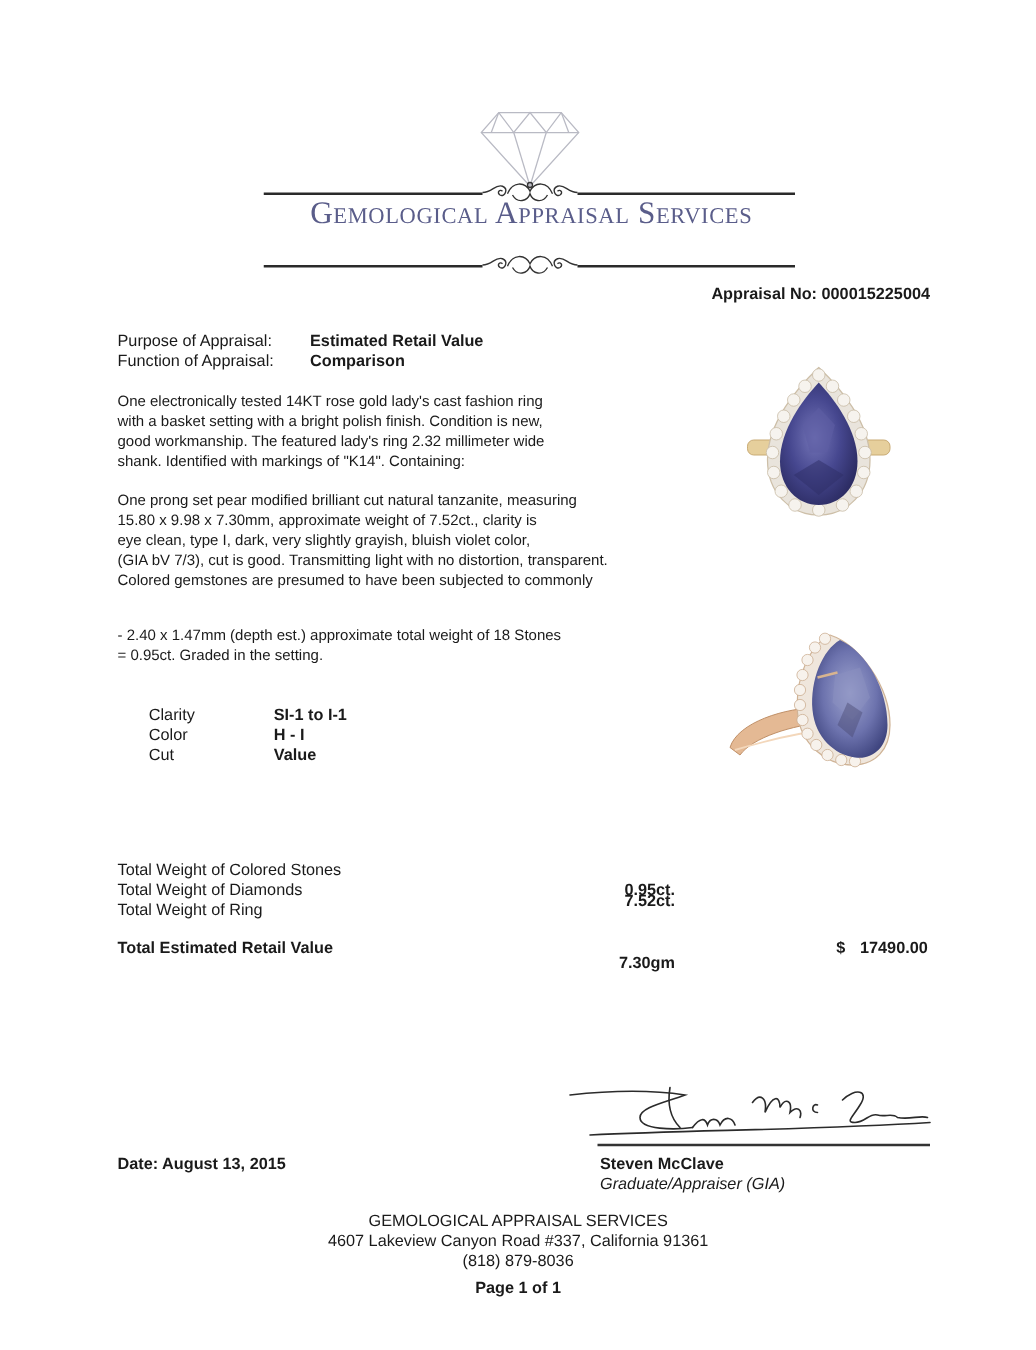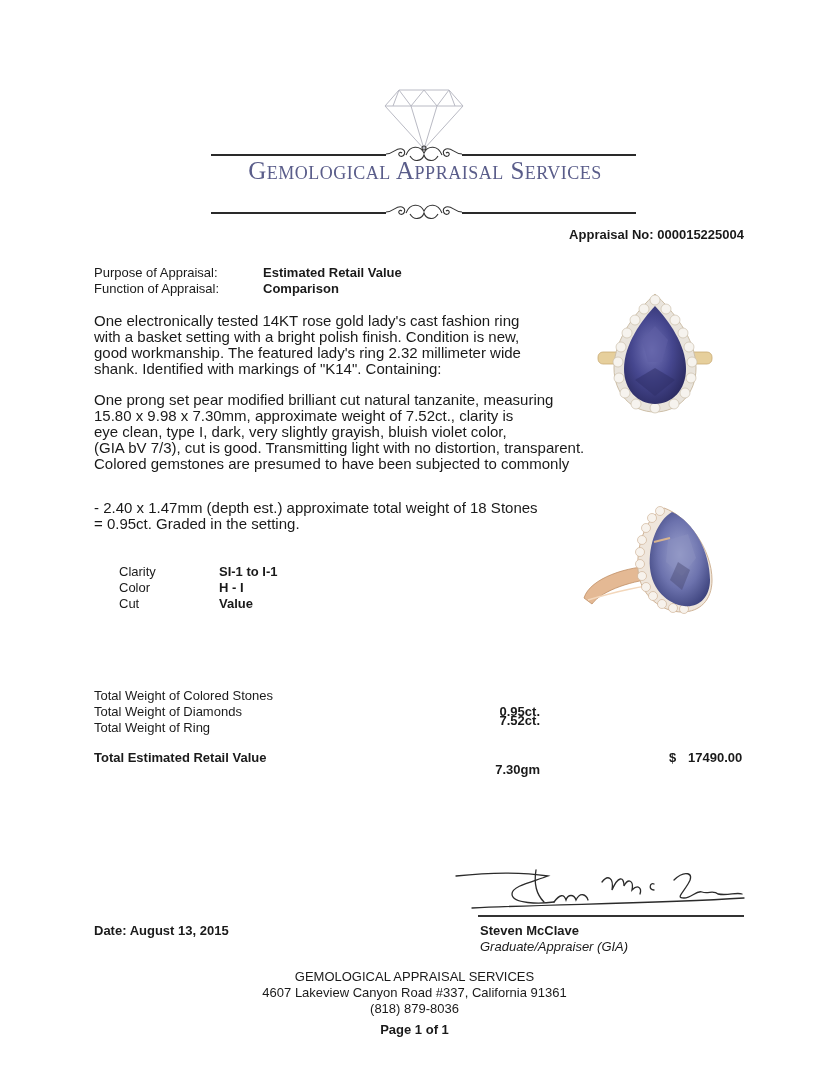--- a/index.html
+++ b/index.html
@@ -28,23 +28,23 @@
     font-family: "Liberation Serif", serif; font-size: 12.5px; letter-spacing: 0.6px;
     color: #5a5d8a; white-space: nowrap;
   }
 
   .appraisal-no { right: 85px; top: 227px; font-size: 13px; font-weight: bold; white-space: nowrap; }
 
   .text { font-size: 13px; line-height: 16px; white-space: nowrap; }
   .bold { font-weight: bold; }
 
   .label-col { left: 94px; }
-  .value-col { left: 263px; }
-
-  .para { left: 94px; font-size: 15px; line-height: 16px; }
+  .value-col { left: 248px; }
+
+  .para { left: 94px; font-size: 12px; line-height: 16px; }
   .para div { white-space: nowrap; }
 
   .grade-label { left: 119px; }
   .grade-value { left: 219px; }
 
   .tot-label { left: 94px; }
   .tot-value { left: 470px; width: 70px; text-align: right; }
 
   .sig-line { left: 478px; top: 915px; width: 266px; height: 1.5px; background: #333; }
 

